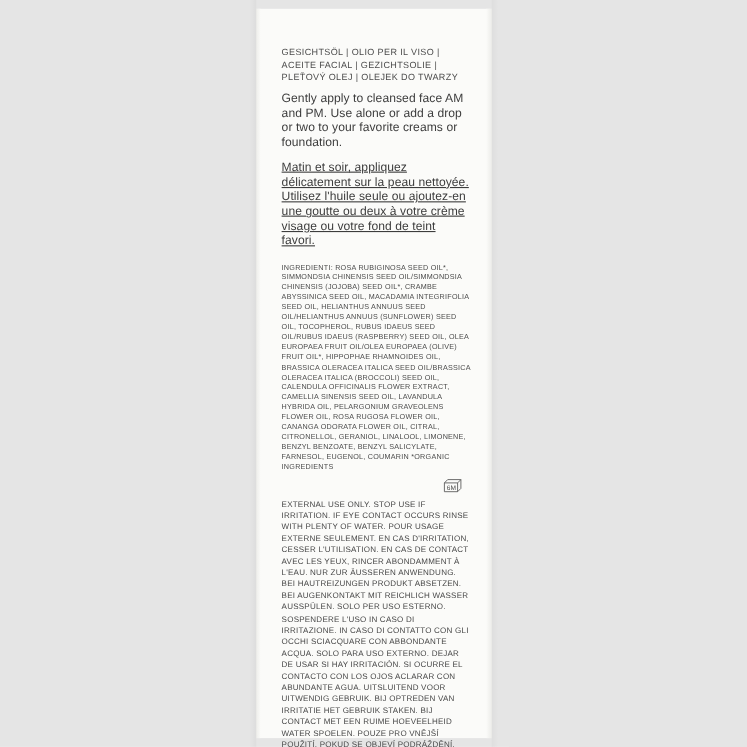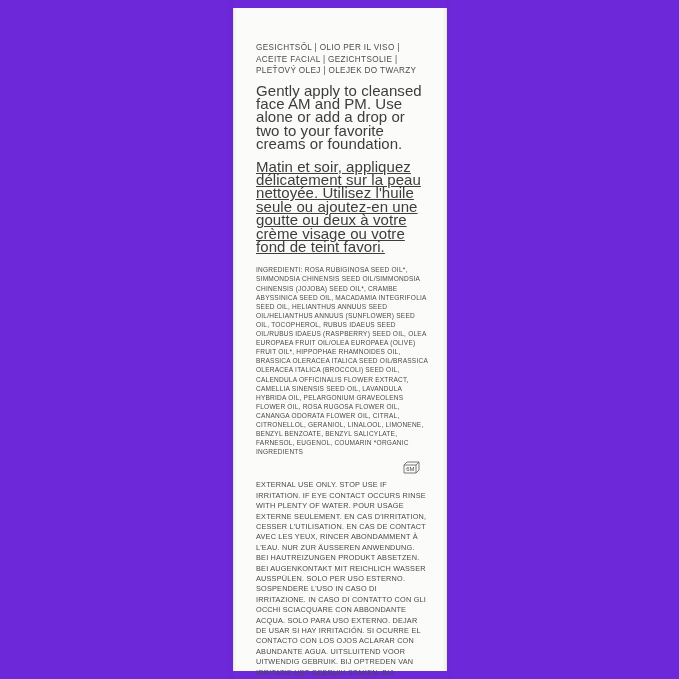--- a/index.html
+++ b/index.html
@@ -10,21 +10,21 @@
   body {
     width: 679px;
     height: 679px;
     font-family: "Liberation Sans", sans-serif;
     overflow: hidden;
   }
   .stage {
     position: relative;
     width: 679px;
     height: 679px;
-    background: #6d28d9;
+    background: #e5e5e5;
   }
   
   .panel {
     position: absolute;
     left: 233px;
     top: 8px;
     width: 214px;
     height: 663px;
     background: #fbfbf9;
     border-left: 1px solid #e7e7e3;
@@ -59,21 +59,21 @@
     letter-spacing: 0.35px;
     line-height: 11.5px;
     text-transform: uppercase;
     margin: 0 0 7px 0;
   }
 
   
   .directions p {
     margin: 0 0 9px 0;
     color: #3d3d3d;
-    font-size: 15px;
+    font-size: 11px;
     line-height: 13.4px;
     letter-spacing: 0.06px;
   }
   .directions p:last-child { margin-bottom: 0; text-decoration: underline; }
 
   
   .ingredients {
     margin-top: 12px;
     color: #4a4a4a;
     font-size: 6.55px;

